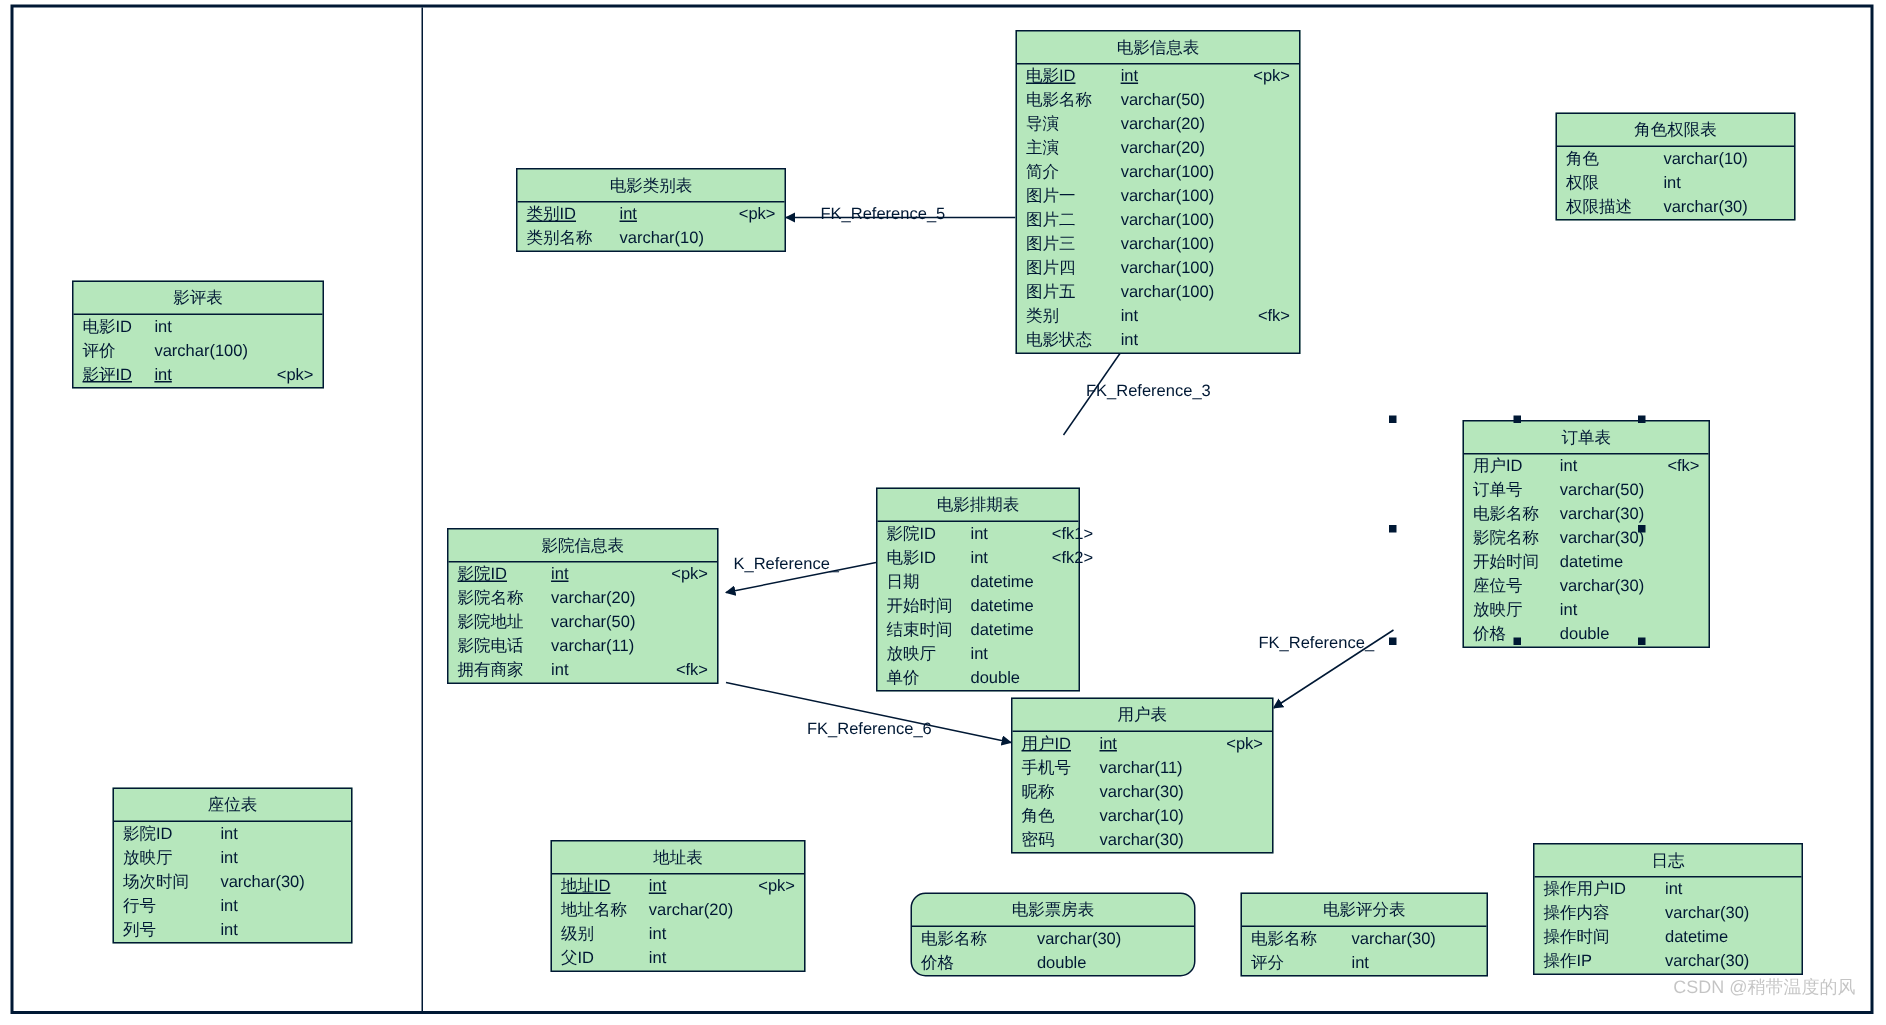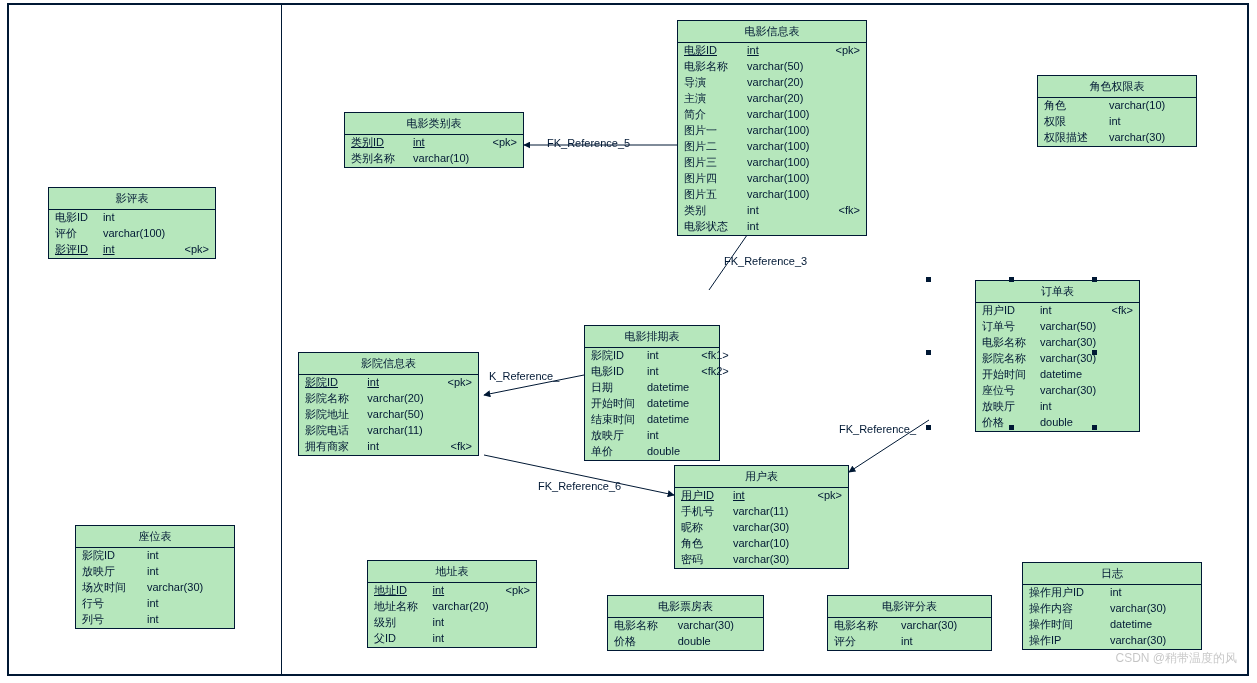--- a/index.html
+++ b/index.html
@@ -456,21 +456,21 @@
           <span class="col-key"></span>
         </div>
         <div class="row">
           <span class="col-name">父ID</span>
           <span class="col-type">int</span>
           <span class="col-key"></span>
         </div>
       </div>
   </div>
 
-  <div class="entity" style="left:598px; top:590px; width:157px;">
+  <div class="entity" style="left:598px; top:590px; width:190px;border-radius:10px;">
     <div class="title">电影票房表</div>
     <div class="rows">
         <div class="row">
           <span class="col-name">电影名称</span>
           <span class="col-type">varchar(30)</span>
           <span class="col-key"></span>
         </div>
         <div class="row">
           <span class="col-name">价格</span>
           <span class="col-type">double</span>

